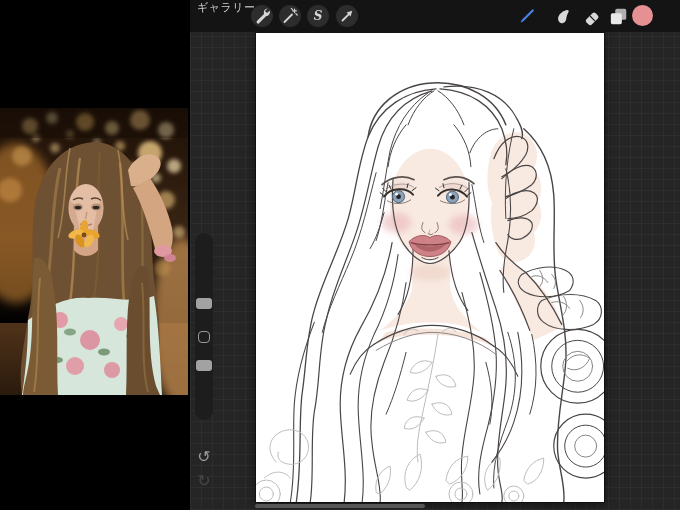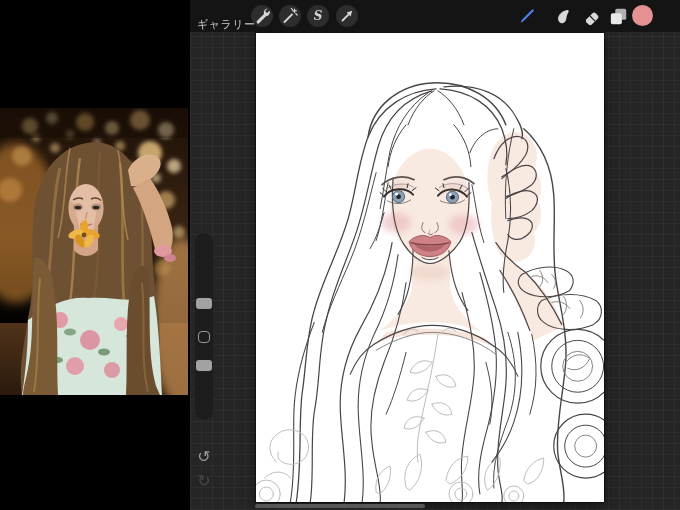--- a/index.html
+++ b/index.html
@@ -16,21 +16,21 @@
   .right-pane{position:absolute;left:190px;top:0;width:490px;height:510px;}
   .canvas-area{
     position:absolute;left:0;top:32px;width:490px;height:478px;
     background:
       repeating-linear-gradient(0deg,var(--grid-line) 0 1px,transparent 1px 11px),
       repeating-linear-gradient(90deg,var(--grid-line) 0 1px,transparent 1px 11px),
       var(--surround-bg,#252525);
   }
   .topbar{position:absolute;left:0;top:0;width:490px;height:32px;background:var(--topbar-bg,#141414);z-index:8;}
   .gallery-btn{
-    position:absolute;left:7px;top:0;height:32px;display:flex;align-items:flex-end;
+    position:absolute;left:7px;top:0;height:32px;display:flex;align-items:flex-start;
     color:#cfcfcf;font-size:11px;letter-spacing:.5px;cursor:default;
   }
   .tb-circle{
     position:absolute;top:5px;width:22px;height:22px;border-radius:50%;
     background:var(--icon-circle-bg,#2d2d2d);display:flex;align-items:center;justify-content:center;
   }
   .tb-flat{position:absolute;top:4px;width:24px;height:24px;display:flex;align-items:center;justify-content:center;}
   .s-glyph{font-family:"DejaVu Serif","Liberation Serif",serif;font-style:italic;font-weight:bold;font-size:12px;color:var(--icon-glyph,#d6d6d6);line-height:1;}
   .swatch{
     position:absolute;left:442px;top:5px;width:21px;height:21px;border-radius:50%;

